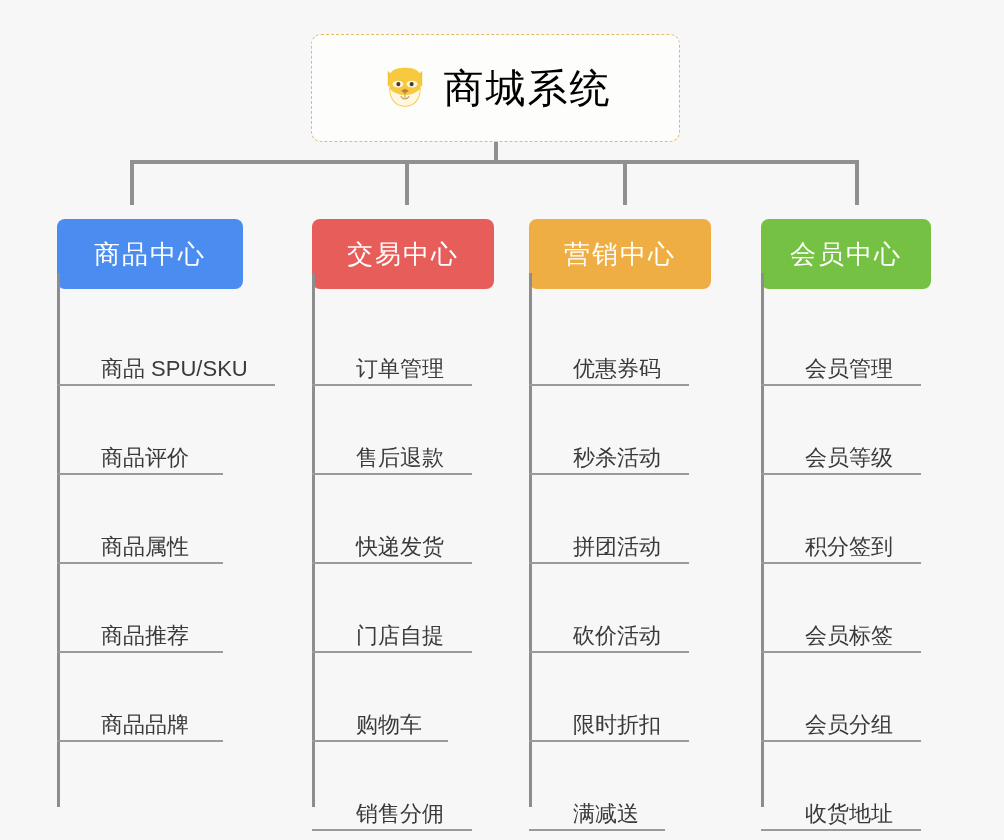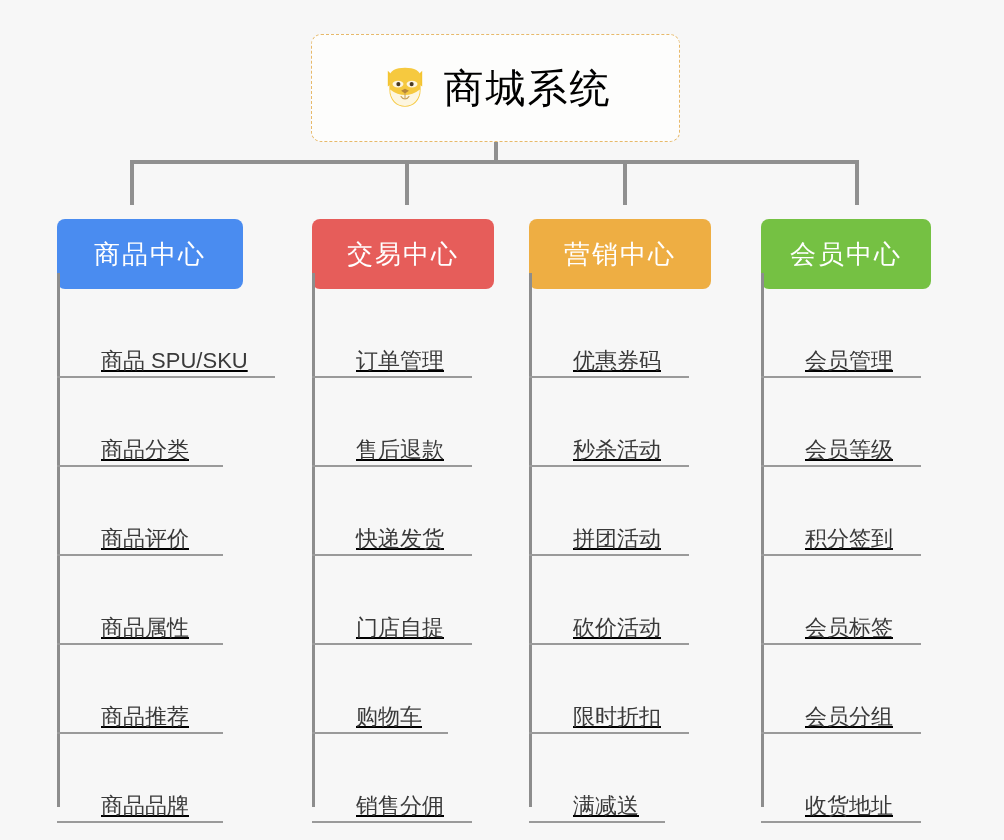--- a/index.html
+++ b/index.html
@@ -78,22 +78,21 @@
   .trunk {
     position: absolute;
     left: 0;
     top: 70px;
     width: 3px;
     background: #8d8d8d;
   }
 
   .items {
     position: relative;
-    margin-top: 0;
-    text-decoration: underline;
+    margin-top: 8px;
   }
   .item {
     position: relative;
     height: 89px;
     display: flex;
     align-items: flex-end;
     padding-left: 44px;
     padding-bottom: 4px;
   }
   .item-label {
@@ -147,24 +146,20 @@
     <div class="cat-box" style="width:186px; background:#4a8cf0;">
       <span>商品中心</span>
     </div>
     <div class="trunk" style="height:534px;"></div>
     <div class="items">
       <div class="item">
         <span class="item-label">商品 SPU/SKU</span>
         <span class="item-rule" style="width:218px;"></span>
       </div>
       <div class="item">
-        <span class="item-label">商品分类</span>
-        <span class="item-rule" style="width:166px;"></span>
-      </div>
-      <div class="item">
         <span class="item-label">商品评价</span>
         <span class="item-rule" style="width:166px;"></span>
       </div>
       <div class="item">
         <span class="item-label">商品属性</span>
         <span class="item-rule" style="width:166px;"></span>
       </div>
       <div class="item">
         <span class="item-label">商品推荐</span>
         <span class="item-rule" style="width:166px;"></span>

